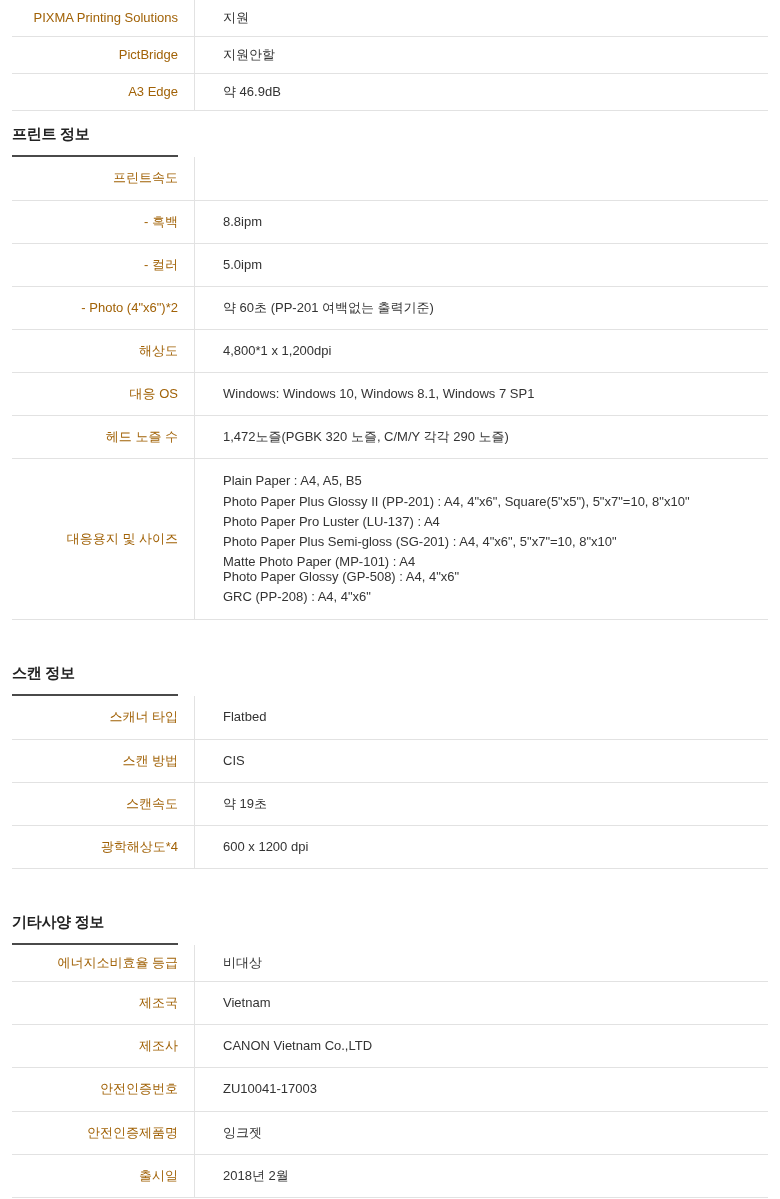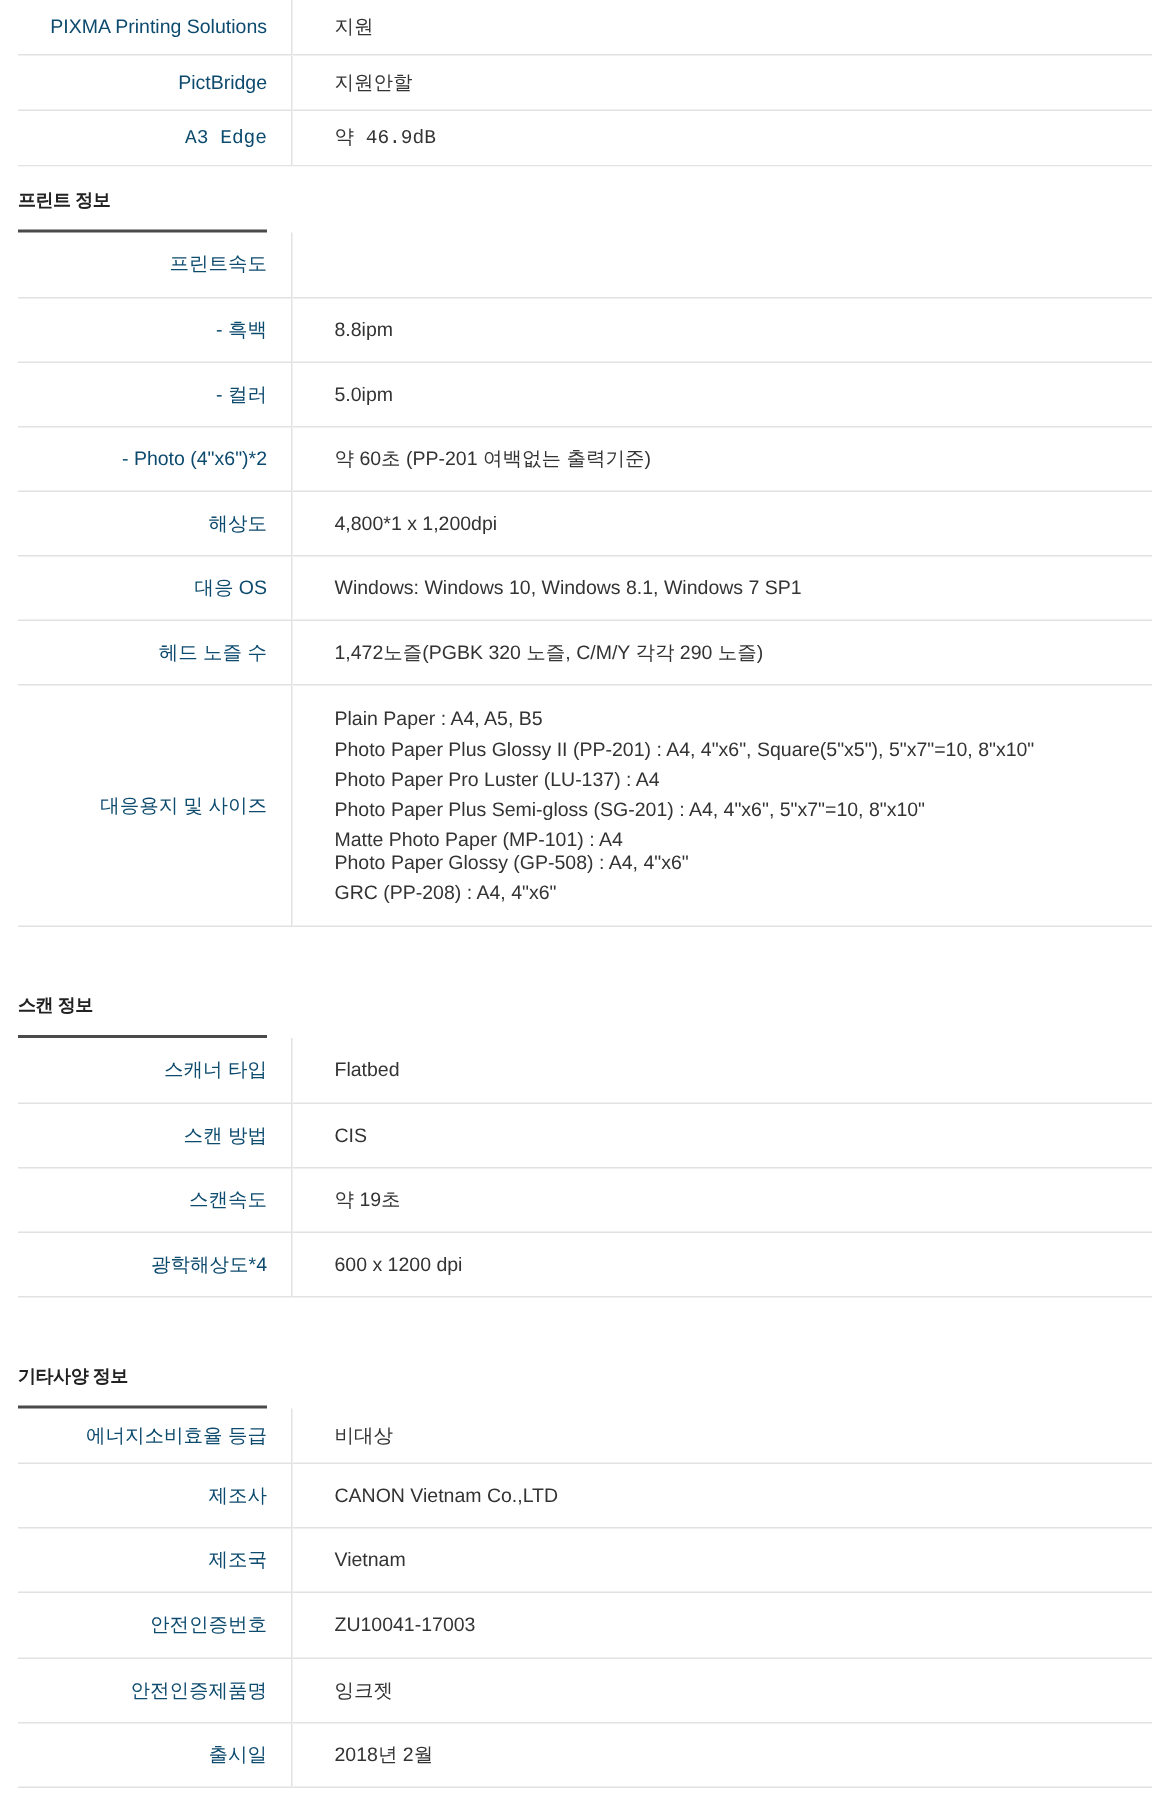--- a/index.html
+++ b/index.html
@@ -31,21 +31,21 @@
     border-bottom: 1px solid #e2e2e2;
   }
   .spec-table td {
     vertical-align: middle;
     padding: 11px 0;
     font-size: 13px;
     line-height: 1.55;
   }
   .spec-table td.label {
     width: 166px;
-    color: #0c4a6e;
+    color: #a16207;
     text-align: right;
     padding-right: 16px;
     border-right: 1px solid #e2e2e2;
     white-space: nowrap;
   }
   .spec-table td.value {
     padding-left: 28px;
     color: #333333;
   }
   .spec-table tr.tight td {
@@ -53,21 +53,21 @@
     padding-bottom: 8px;
   }
   .spec-table tr.multiline td {
     padding-top: 12px;
     padding-bottom: 12px;
     margin-left: 32px;
   }
 
   
   .section-head {
-    font-size: 12px;
+    font-size: 15px;
     font-weight: bold;
     color: #222222;
     padding: 0 0 11px 0;
     margin: 0;
     letter-spacing: -0.3px;
   }
   .section {
     margin: 0;
   }
   .section-head-wrap {
@@ -77,21 +77,20 @@
   }
 
   
   .top-block {
     margin-top: 0;
   }
   .clipped-row {
     height: 22px;
     overflow: hidden;
     position: relative;
-    font-family: Liberation Mono, monospace;
   }
 
   .gap-lg { height: 44px; }
 
   
   .paper-lines {
     position: relative;
   }
   .paper-lines .ln {
     display: block;
@@ -219,28 +218,28 @@
     <div class="section-head-wrap">
       <h2 class="section-head">기타사양 정보</h2>
     </div>
     <table class="spec-table">
       <tbody>
         <tr class="tight">
           <td class="label">에너지소비효율 등급</td>
           <td class="value">비대상</td>
         </tr>
         <tr>
+          <td class="label">제조국</td>
+          <td class="value">Vietnam</td>
+        </tr>
+        <tr>
           <td class="label">제조사</td>
           <td class="value">CANON Vietnam Co.,LTD</td>
         </tr>
         <tr>
-          <td class="label">제조국</td>
-          <td class="value">Vietnam</td>
-        </tr>
-        <tr>
           <td class="label">안전인증번호</td>
           <td class="value">ZU10041-17003</td>
         </tr>
         <tr>
           <td class="label">안전인증제품명</td>
           <td class="value">잉크젯</td>
         </tr>
         <tr>
           <td class="label">출시일</td>
           <td class="value">2018년 2월</td>

